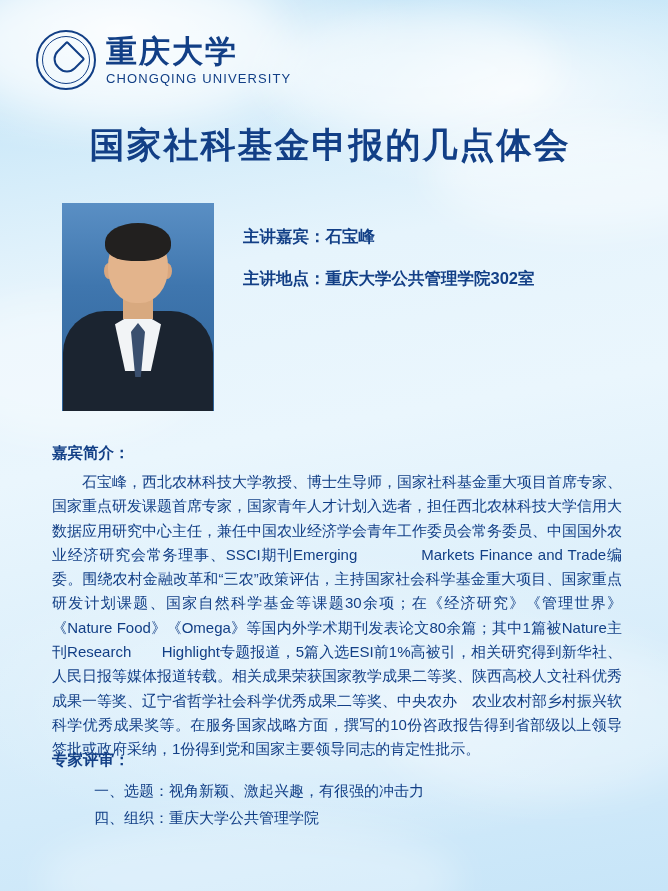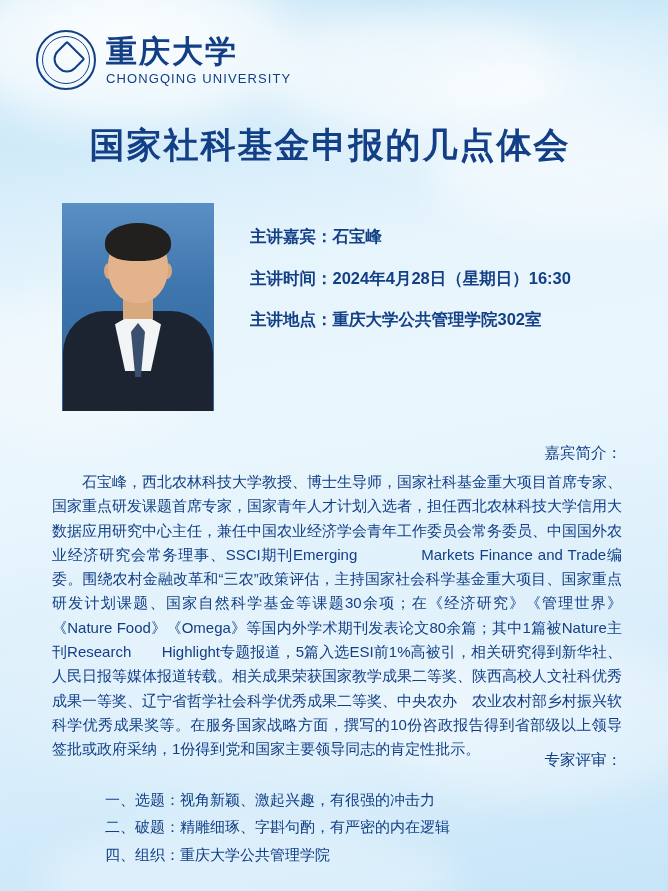--- a/index.html
+++ b/index.html
@@ -192,48 +192,46 @@
     left: 243px;
     top: 228px;
     color: #123f86;
     font-size: 16.5px;
     font-weight: bold;
     line-height: 1;
   }
   .info-row {
     margin-bottom: 25px;
     white-space: nowrap;
-    margin-left: 7px;
   }
 
   
   .section {
     position: absolute;
     left: 52px;
     right: 46px;
     color: #123f86;
   }
   .sec-head {
     font-size: 15.5px;
-    font-weight: normal;
+    font-weight: bold;
     margin-bottom: 6px;
-    text-align: right;
   }
   .bio { top: 443px; }
   .bio-body {
     font-size: 15px;
     line-height: 1.62;
     text-align: justify;
     text-indent: 2em;
     color: #123f86;
   }
   .abstract { top: 750px; }
   .abs-list {
     list-style: none;
-    margin: 15px;
+    margin: 4px;
     padding: 0;
     font-size: 15px;
     line-height: 1.82;
   }
   .abs-list li {
     padding-left: 38px;
     white-space: nowrap;
   }
 </style>
 </head>
@@ -263,30 +261,28 @@
     <div class="p-tie"></div>
     <div class="p-neck"></div>
     <div class="p-ear-l"></div>
     <div class="p-ear-r"></div>
     <div class="p-head"></div>
     <div class="p-hair"></div>
   </div>
 
   <div class="info">
     <div class="info-row">主讲嘉宾：石宝峰</div>
-    <div class="info-row">主讲时间：2024年4月28日（星期日）16:30</div>
     <div class="info-row">主讲地点：重庆大学公共管理学院302室</div>
   </div>
 
   <div class="section bio">
     <div class="sec-head">嘉宾简介：</div>
     <div class="bio-body">石宝峰，西北农林科技大学教授、博士生导师，国家社科基金重大项目首席专家、国家重点研发课题首席专家，国家青年人才计划入选者，担任西北农林科技大学信用大数据应用研究中心主任，兼任中国农业经济学会青年工作委员会常务委员、中国国外农业经济研究会常务理事、SSCI期刊Emerging　　　　Markets Finance and Trade编委。围绕农村金融改革和“三农”政策评估，主持国家社会科学基金重大项目、国家重点研发计划课题、国家自然科学基金等课题30余项；在《经济研究》《管理世界》《Nature Food》《Omega》等国内外学术期刊发表论文80余篇；其中1篇被Nature主刊Research　　Highlight专题报道，5篇入选ESI前1%高被引，相关研究得到新华社、人民日报等媒体报道转载。相关成果荣获国家教学成果二等奖、陕西高校人文社科优秀成果一等奖、辽宁省哲学社会科学优秀成果二等奖、中央农办　农业农村部乡村振兴软科学优秀成果奖等。在服务国家战略方面，撰写的10份咨政报告得到省部级以上领导签批或政府采纳，1份得到党和国家主要领导同志的肯定性批示。</div>
   </div>
 
   <div class="section abstract">
     <div class="sec-head">专家评审：</div>
     <ul class="abs-list">
       <li>一、选题：视角新颖、激起兴趣，有很强的冲击力</li>
-      <li>二、破题：精雕细琢、字斟句酌，有严密的内在逻辑</li>
       <li>四、组织：重庆大学公共管理学院</li>
     </ul>
   </div>
 </div>
 
 </body></html>

